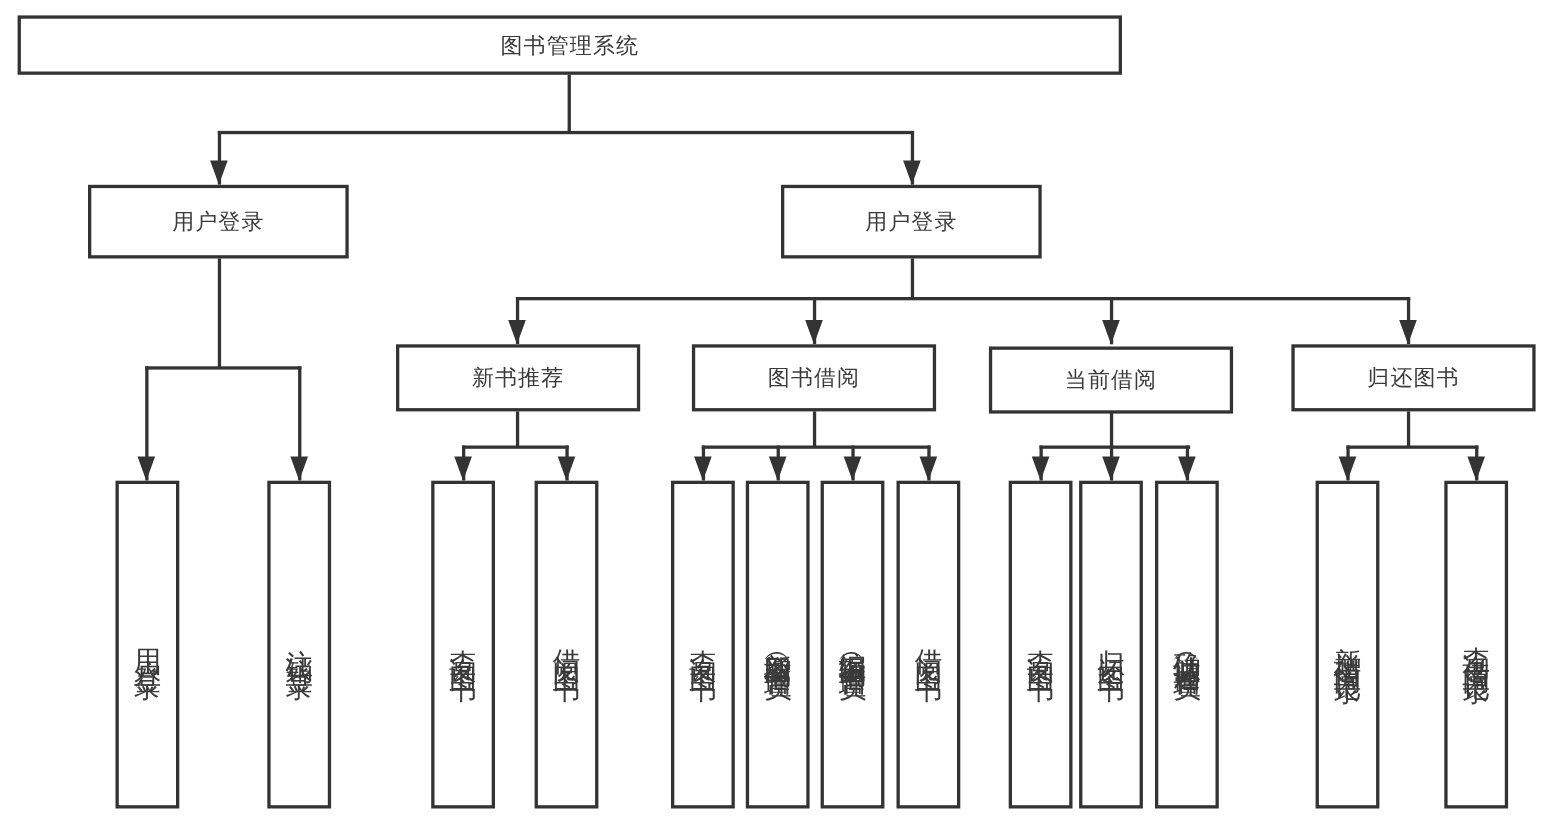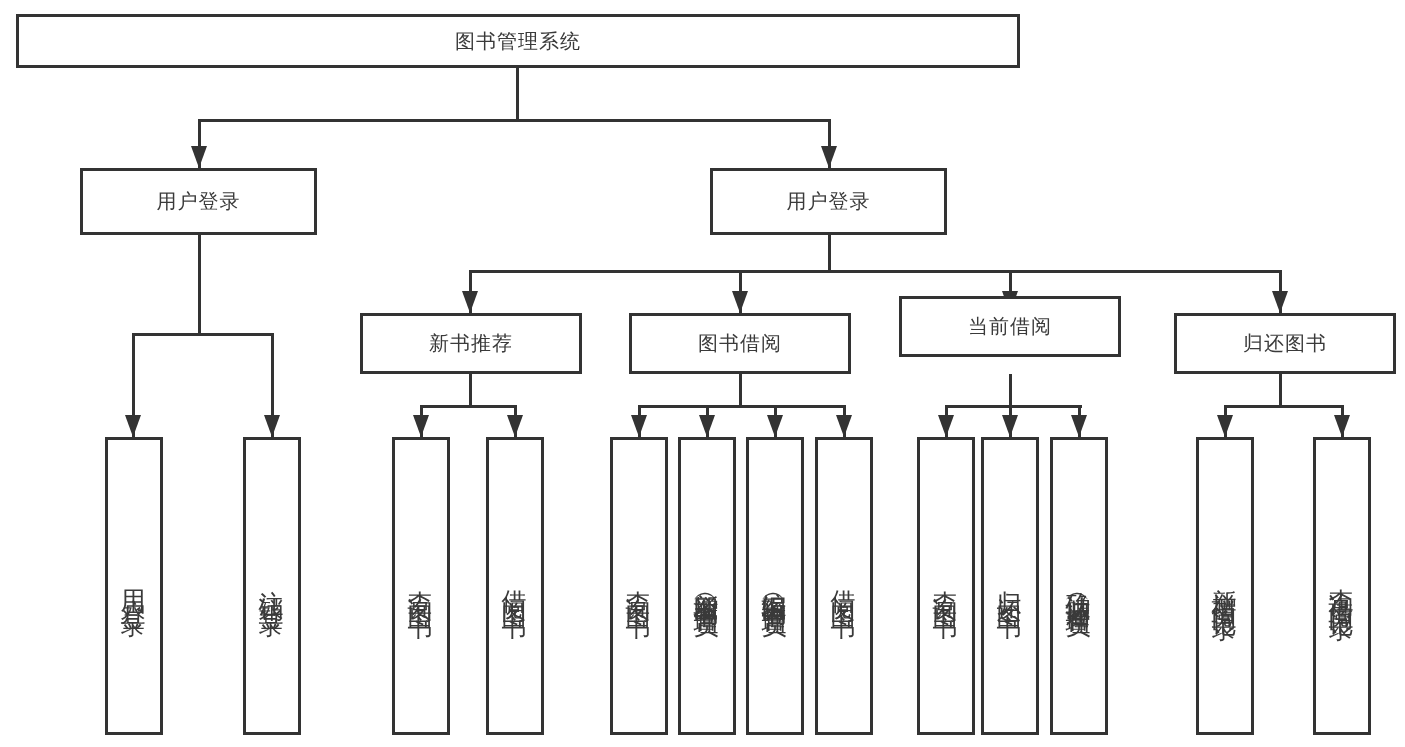--- a/index.html
+++ b/index.html
@@ -100,21 +100,21 @@
   <div class="arrow" style="left:732px;top:291px;"></div>
   <div class="arrow" style="left:1002px;top:291px;"></div>
   <div class="arrow" style="left:1272px;top:291px;"></div>
 
   <div class="box hbox" style="left:360px;top:313px;width:222px;height:61px;">
     <span>新书推荐</span>
   </div>
   <div class="box hbox" style="left:629px;top:313px;width:222px;height:61px;">
     <span>图书借阅</span>
   </div>
-  <div class="box hbox" style="left:899px;top:296px;width:222px;height:61px;">
+  <div class="box hbox" style="left:899px;top:315px;width:222px;height:61px;">
     <span>当前借阅</span>
   </div>
   <div class="box hbox" style="left:1174px;top:313px;width:222px;height:61px;">
     <span>归还图书</span>
   </div>
 
   <div class="vline" style="left:469px;top:374px;width:3px;height:33px;"></div>
   <div class="hline" style="left:420px;top:405px;width:97px;height:3px;"></div>
   <div class="vline" style="left:420px;top:405px;width:3px;height:32px;"></div>
   <div class="vline" style="left:514px;top:405px;width:3px;height:32px;"></div>

